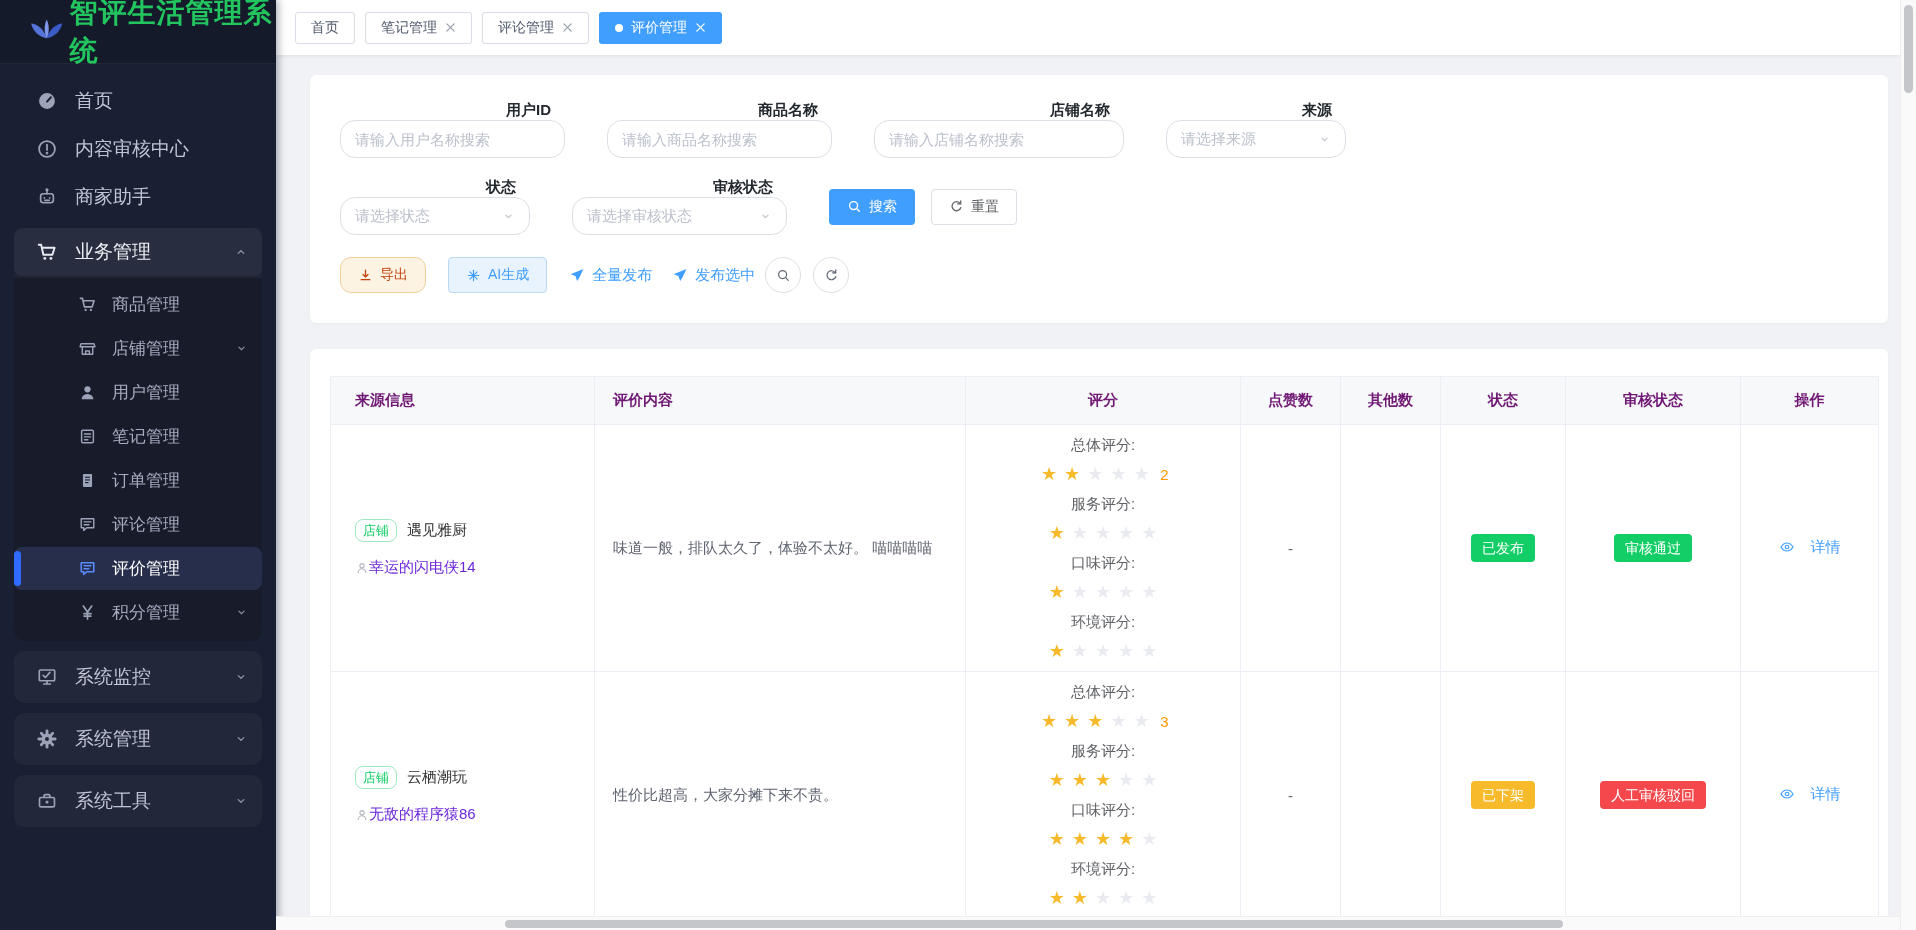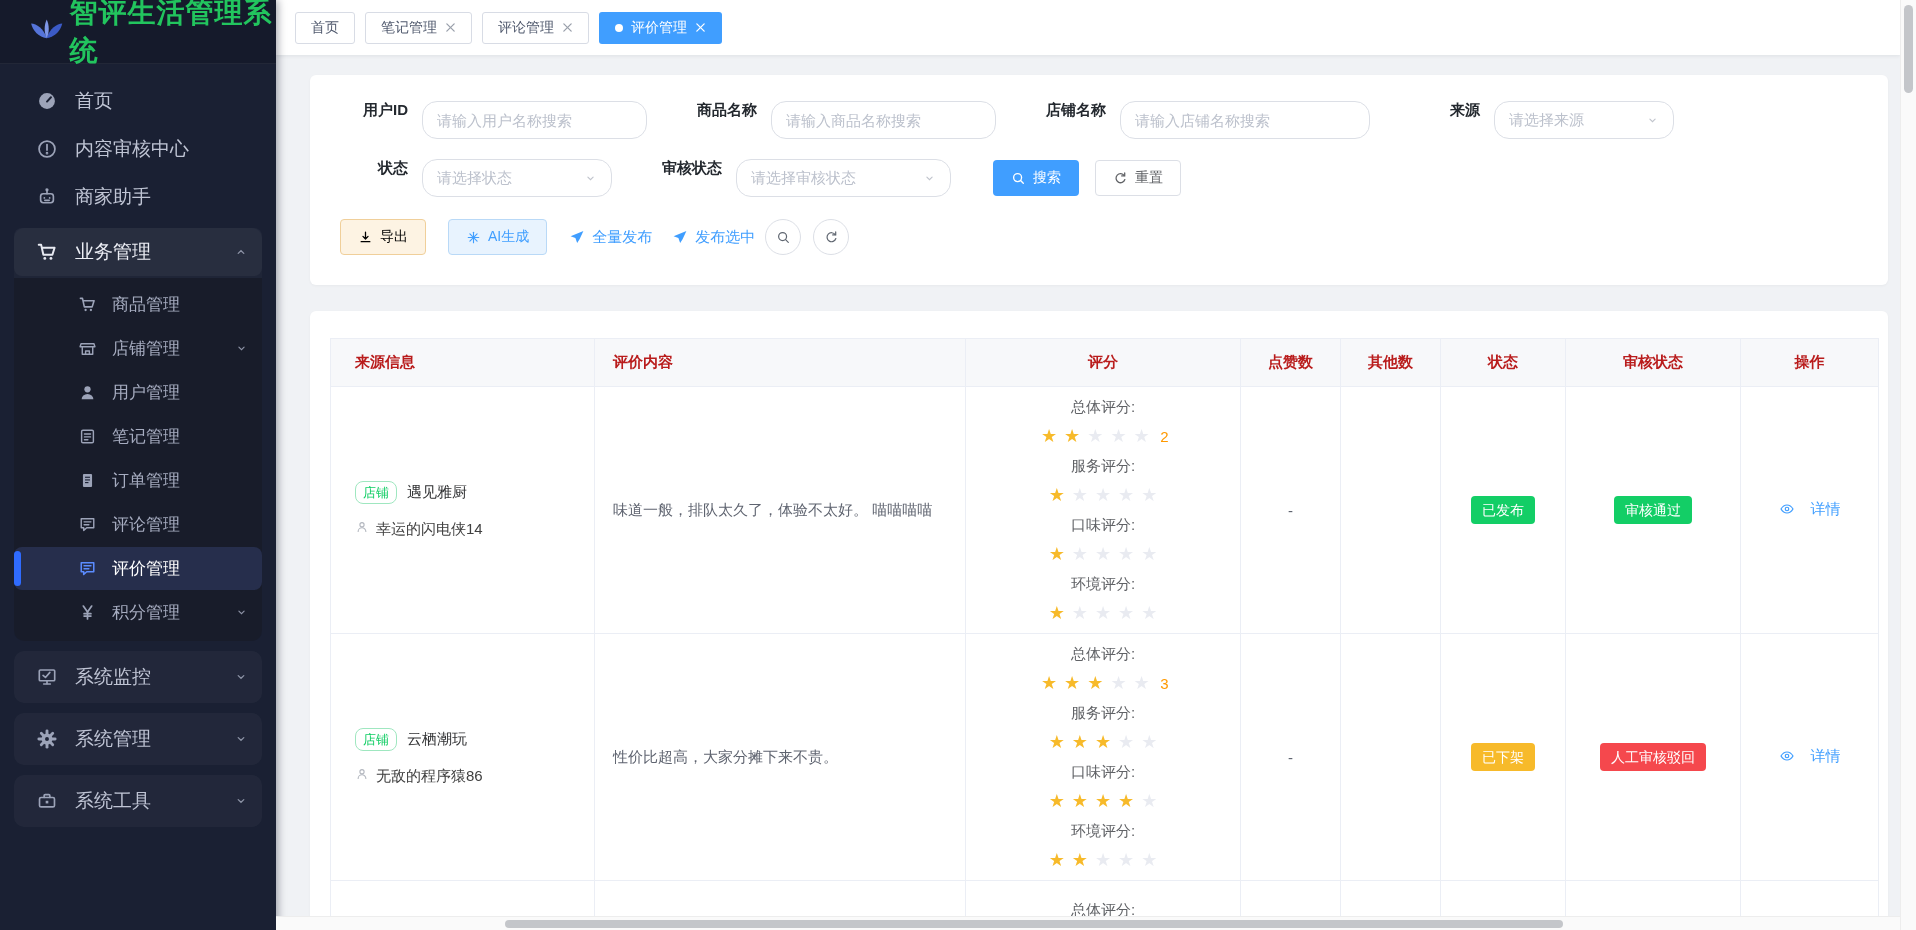--- a/index.html
+++ b/index.html
@@ -58,21 +58,21 @@
   .tab.active { border-color:transparent; color:#fff; }
   .tab.active .dot { display:inline-block; }
   .tab .x { color:#9aa0ab; }
   .tab.active .x { color:#fff; }
 
   .page { padding:20px 12px 0 34px; }
   .card { background:#fff; border-radius:6px; box-shadow:0 1px 3px rgba(0,10,30,.04); }
   .filter-card { padding:26px 30px 30px 30px; }
 
   .frow { display:flex; align-items:center; }
-  .fgroup { display:flex; align-items:flex-start; margin-right:42px; }
+  .fgroup { display:flex; align-items:flex-end; margin-right:42px;flex-direction:column; }
   .flabel { min-width:68px; text-align:right; font-size:15px; font-weight:700; color:#24292f; margin-right:14px; white-space:nowrap; }
   .tinput, .tselect {
     height:38px; border:1px solid #dcdfe6; border-radius:15px; background:#fff;
     font-size:15px; color:#606266; padding:0 14px;
     font-family:"Liberation Sans","DejaVu Sans",sans-serif;
   }
   .tinput::placeholder { color:#bcc1cc; }
   .tselect { display:flex; align-items:center; justify-content:space-between; cursor:pointer; }
   .tselect .ph { color:#bcc1cc; }
   .tselect .caret { color:#c0c4cc; margin-left:8px; }
@@ -90,35 +90,35 @@
   .btn.circle { width:36px; height:36px; border-radius:50%; padding:0; justify-content:center; color:#5f6670; }
   .row2 { margin-top:20px; }
   .actions { margin-top:22px; display:flex; align-items:center; }
   .actions .gap { width:12px; }
 
   
   .table-card { margin-top:26px; padding:27px 20px 20px 20px; overflow:hidden; }
   table { border-collapse:collapse; width:1548px; table-layout:fixed; }
   th, td { border:1px solid #ebeef5; }
   thead th {
-    background:#f7f8fa; height:48px; font-size:15px; font-weight:600; color:#b91c1c;
+    background:#f7f8fa; height:48px; font-size:15px; font-weight:600; color:#701a75;
     text-align:center; padding:6px 10px;
   }
   th.al, td.al { text-align:left; }
   th.c1 { padding-left:24px; } th.c2 { padding-left:18px; }
   tbody tr { height:247px; }
   tbody td { vertical-align:middle; font-size:15px; color:#5f6470; text-align:center; }
   td.src { padding-left:24px; }
   .shopline { display:flex; align-items:center; gap:10px; }
   .tag {
     display:inline-block; font-size:13px; border:1px solid #9fe7c0; border-radius:8px;
     padding:2px 7px; background:#fff; line-height:17px;
   }
   .shopname { color:#303133; font-size:15px; }
-  .userline { display:flex; align-items:flex-start; gap:7px; margin-top:16px; color:#404040; }
+  .userline { display:flex; align-items:center; margin-top:16px; color:#6d28d9; }
   .userline svg { color:#b3b7bf; }
   td.content { padding:0 18px; line-height:26px; }
   .rt-label { line-height:30px; color:#606266; }
   .rt-stars { line-height:29px; display:flex; justify-content:center; align-items:center; }
   .star { font-size:18px; margin:0 3.5px; }
   .score { font-size:15px; margin-left:7px; font-weight:400; }
   .badge {
     display:inline-block; color:#fff; font-size:14px; padding:6px 11px; border-radius:4px; line-height:16px;
   }
   .oplink { display:inline-flex; align-items:center; gap:16px; font-size:15px; cursor:pointer; }
@@ -471,21 +471,21 @@
             <svg width="15" height="15" viewBox="0 0 20 20" fill="none" stroke="currentColor" stroke-width="1.7" stroke-linecap="round">
                 <path d="M15.8 11.4A6 6 0 1 1 15 6.2"></path>
                 <polyline points="15.6 2.6 15.6 6.6 11.6 6.6"></polyline>
               </svg>
           </span>
           <span>重置</span>
         </button>
       </div>
 
       <div class="actions">
-        <button class="btn export" style="color: #000000;">
+        <button class="btn export" style="color: #c2410c; border-radius: 11px;">
           <span>
             <svg width="15" height="15" viewBox="0 0 20 20" fill="none" stroke="currentColor" stroke-width="1.7" stroke-linecap="round" stroke-linejoin="round">
                 <path d="M10 3v8.5M6.6 8.5 10 12l3.4-3.5"></path>
                 <line x1="4.2" y1="15.6" x2="15.8" y2="15.6"></line>
               </svg>
           </span>
           <span>导出</span>
         </button>
         <span class="gap" style="width:22px"></span>
         <button class="btn ai" style="color: rgb(64, 158, 255);">

